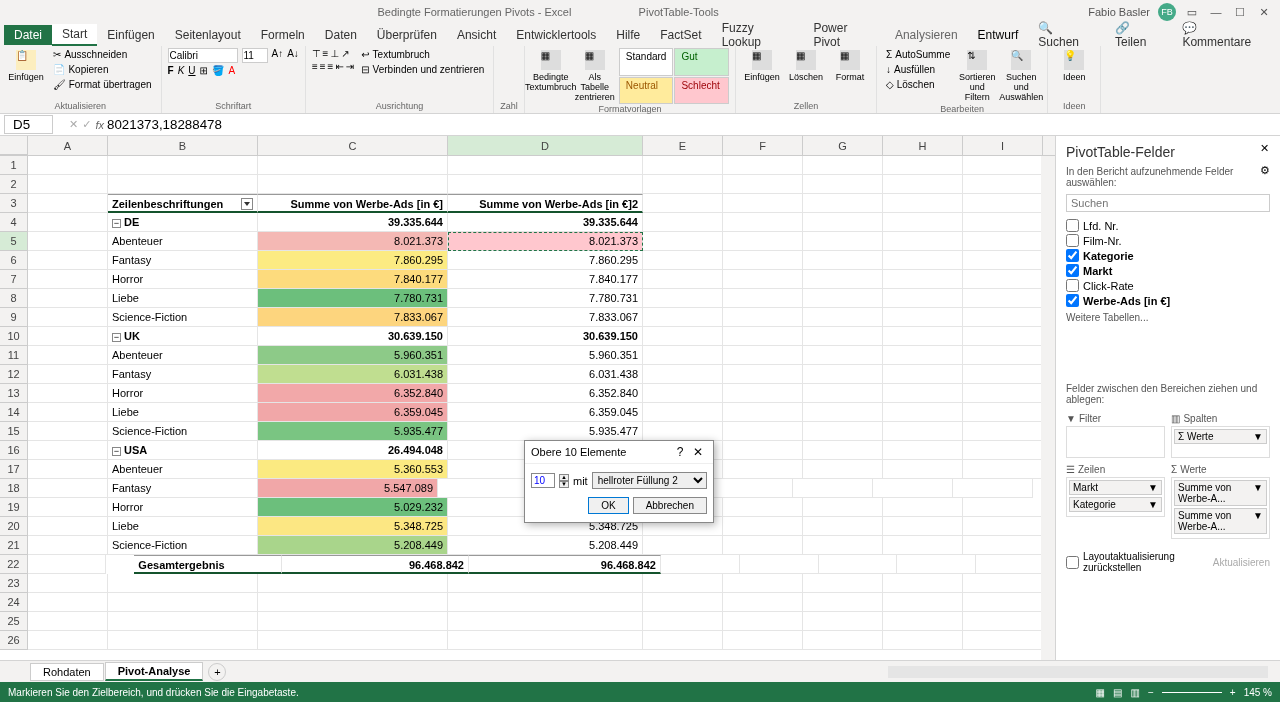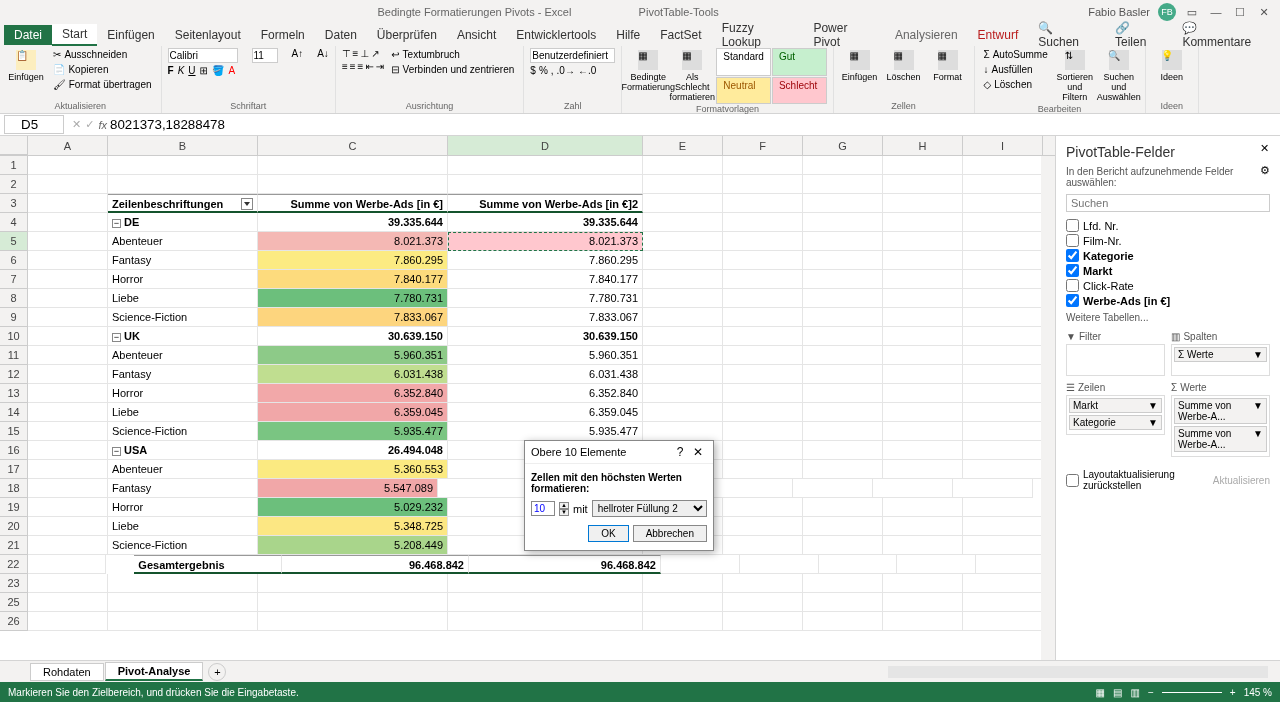--- a/index.html
+++ b/index.html
@@ -20,21 +20,21 @@
 .ribbon-group{padding:2px 6px;border-right:1px solid #e1e1e1;display:flex;flex-direction:column}
 .ribbon-group .group-label{text-align:center;color:#666;font-size:9px;margin-top:auto}
 .ribbon-content{display:flex;gap:4px;flex:1}
 .ribbon-col{display:flex;flex-direction:column;gap:2px}
 .ribbon-item{display:flex;align-items:center;gap:3px;padding:1px 3px;cursor:pointer;white-space:nowrap}
 .big-btn{display:flex;flex-direction:column;align-items:center;padding:2px 6px;width:40px}
 .big-btn .ico{width:20px;height:20px;background:#ddd}
 .big-btn .lbl{font-size:9px;text-align:center;margin-top:2px}
 .style-cell{border:1px solid #ccc;padding:2px 6px;font-size:10px;min-width:50px}
 .formula-bar{height:22px;background:#fff;border-bottom:1px solid #d4d4d4;display:flex;align-items:center;padding:0 4px;font-size:11px}
-.name-box{width:60px;border:1px solid #ccc;padding:1px 16px;margin-right:8px}
+.name-box{width:49px;border:1px solid #ccc;padding:1px 8px;margin-right:16px}
 .fx-label{font-style:italic;color:#666;margin-right:2px}
 .formula-input{flex:1;border:none;padding:1px}
 .main{display:flex;height:524px}
 .sheet-area{flex:1;position:relative;overflow:hidden}
 .col-headers{display:flex;height:20px;background:#f3f2f1;border-bottom:1px solid #ccc}
 .corner{width:28px;background:#f3f2f1;border-right:1px solid #ccc;border-bottom:1px solid #ccc}
 .col-h{border-right:1px solid #ccc;text-align:center;line-height:20px;font-size:11px;color:#444;background:#f3f2f1}
 .col-h.sel{background:#d6ebd6}
 .rows{position:relative}
 .row{display:flex;height:19px}
@@ -111,21 +111,21 @@
   <div class="tab">Formeln</div>
   <div class="tab">Daten</div>
   <div class="tab">Überprüfen</div>
   <div class="tab">Ansicht</div>
   <div class="tab">Entwicklertools</div>
   <div class="tab">Hilfe</div>
   <div class="tab">FactSet</div>
   <div class="tab">Fuzzy Lookup</div>
   <div class="tab">Power Pivot</div>
   <div class="tab" style="color:#666">Analysieren</div>
-  <div class="tab" style="color:#b91c1c">Entwurf</div>
+  <div class="tab" style="color:#000000">Entwurf</div>
   <div class="spacer"></div>
   <div class="tab">🔍 <span>Suchen</span></div>
   <div class="tab">🔗 <span>Teilen</span></div>
   <div class="tab">💬 <span>Kommentare</span></div>
 </div>
 
 <div class="ribbon">
   <div class="ribbon-group">
     <div class="ribbon-content">
       <div class="big-btn">
@@ -136,21 +136,21 @@
         <div class="ribbon-item">✂ <span>Ausschneiden</span></div>
         <div class="ribbon-item">📄 <span>Kopieren</span></div>
         <div class="ribbon-item">🖌 <span>Format übertragen</span></div>
       </div>
     </div>
     <div class="group-label">Aktualisieren</div>
   </div>
   <div class="ribbon-group">
     <div class="ribbon-content">
       <div class="ribbon-col">
-        <div style="display:flex;gap:14px">
+        <div style="display:flex;gap:4px">
           <input style="width: 70px; border: 1px solid rgb(204, 204, 204); font-size: 10px; padding: 1px;" value="Calibri">
           <input style="width: 26px; border: 1px solid rgb(204, 204, 204); font-size: 10px; padding: 1px;" value="11">
           <span>A↑</span>
           <span>A↓</span>
         </div>
         <div style="display:flex;gap:4px">
           <b>F</b>
           <i>K</i>
           <u>U</u>
           <span>⊞</span>
@@ -179,43 +179,31 @@
         </div>
       </div>
       <div class="ribbon-col">
         <div class="ribbon-item">↩ <span>Textumbruch</span></div>
         <div class="ribbon-item">⊟ <span>Verbinden und zentrieren</span></div>
       </div>
     </div>
     <div class="group-label">Ausrichtung</div>
   </div>
   <div class="ribbon-group">
-    <div class="ribbon-content">
-      <div class="ribbon-col">
-        <input style="width: 85px; border: 1px solid rgb(204, 204, 204); font-size: 10px; padding: 1px;" value="Benutzerdefiniert">
-        <div style="display:flex;gap:3px">
-            <span>$</span>
-            <span>%</span>
-            <span>,</span>
-            <span>.0→</span>
-            <span>←.0</span>
-          </div>
-      </div>
-    </div>
     <div class="group-label">Zahl</div>
   </div>
   <div class="ribbon-group">
     <div class="ribbon-content">
       <div class="big-btn">
           <div class="ico">▦</div>
-          <div class="lbl">Bedingte Formatierung</div>
+          <div class="lbl">Bedingte Textumbruch</div>
         </div>
       <div class="big-btn">
           <div class="ico">▦</div>
-          <div class="lbl">Als Schlecht formatieren</div>
+          <div class="lbl">Als Tabelle zentrieren</div>
         </div>
       <div style="display:grid;grid-template-columns:1fr 1fr;gap:1px">
         <div class="style-cell" style="background:#fff">Standard</div>
         <div class="style-cell" style="background:#c6efce;color:#006100">Gut</div>
         <div class="style-cell" style="background:#ffeb9c;color:#9c5700">Neutral</div>
         <div class="style-cell" style="background:#ffc7ce;color:#9c0006">Schlecht</div>
       </div>
     </div>
     <div class="group-label">Formatvorlagen</div>
   </div>
@@ -560,20 +548,32 @@
           <div class="cell" style="width: 150px;"></div>
           <div class="cell" style="width: 190px;"></div>
           <div class="cell" style="width: 195px;"></div>
           <div class="cell" style="width: 80px;"></div>
           <div class="cell" style="width: 80px;"></div>
           <div class="cell" style="width: 80px;"></div>
           <div class="cell" style="width: 80px;"></div>
           <div class="cell" style="width: 80px;"></div>
         </div>
         <div class="row">
+          <div class="row-h">24</div>
+          <div class="cell" style="width: 80px;"></div>
+          <div class="cell" style="width: 150px;"></div>
+          <div class="cell" style="width: 190px;"></div>
+          <div class="cell" style="width: 195px;"></div>
+          <div class="cell" style="width: 80px;"></div>
+          <div class="cell" style="width: 80px;"></div>
+          <div class="cell" style="width: 80px;"></div>
+          <div class="cell" style="width: 80px;"></div>
+          <div class="cell" style="width: 80px;"></div>
+        </div>
+        <div class="row">
           <div class="row-h">25</div>
           <div class="cell" style="width: 80px;"></div>
           <div class="cell" style="width: 150px;"></div>
           <div class="cell" style="width: 190px;"></div>
           <div class="cell" style="width: 195px;"></div>
           <div class="cell" style="width: 80px;"></div>
           <div class="cell" style="width: 80px;"></div>
           <div class="cell" style="width: 80px;"></div>
           <div class="cell" style="width: 80px;"></div>
           <div class="cell" style="width: 80px;"></div>
@@ -620,20 +620,21 @@
         <div class="field-item">
           <input type="checkbox" style="">
           <span>Click-Rate</span>
         </div>
         <div class="field-item bold">
           <input type="checkbox" checked="" style="">
           <span>Werbe-Ads [in €]</span>
         </div>
       </div>
     <div style="font-size:10px;color:#555;margin-top:4px">Weitere Tabellen...</div>
+    <div style="font-size:10px;color:#555;margin-top:60px">Felder zwischen den Bereichen ziehen und ablegen:</div>
     <div class="areas">
       <div class="area-box">
           <div class="area-title">▼ <span>Filter</span></div>
           <div class="area-content"></div>
         </div>
       <div class="area-box">
           <div class="area-title">▥ <span>Spalten</span></div>
           <div class="area-content" id="colarea">
             <div class="area-item">
               <span>Σ Werte</span>
@@ -676,21 +677,20 @@
   </div>
 </div>
 
 <div class="dialog">
   <div class="dialog-title">
     <span class="t">Obere 10 Elemente</span>
     <span class="btn">?</span>
     <span class="btn">✕</span>
   </div>
   <div class="dialog-body">
-    <div class="hdr">Zellen mit den höchsten Werten formatieren:</div>
     <div class="dialog-row">
       <input type="text" value="10" style="">
       <div class="spinner">
           <div>▲</div>
           <div>▼</div>
         </div>
       <span>mit</span>
       <select><option>hellroter Füllung 2</option></select>
     </div>
     <div class="dialog-btns">

